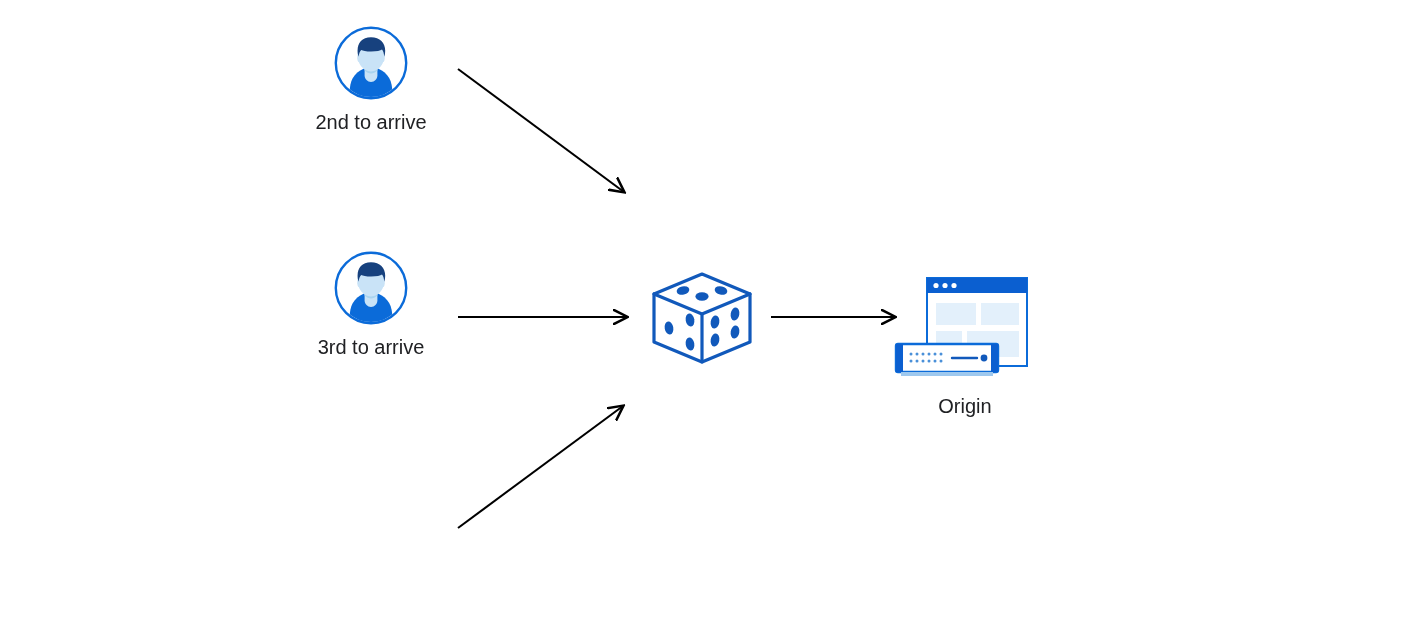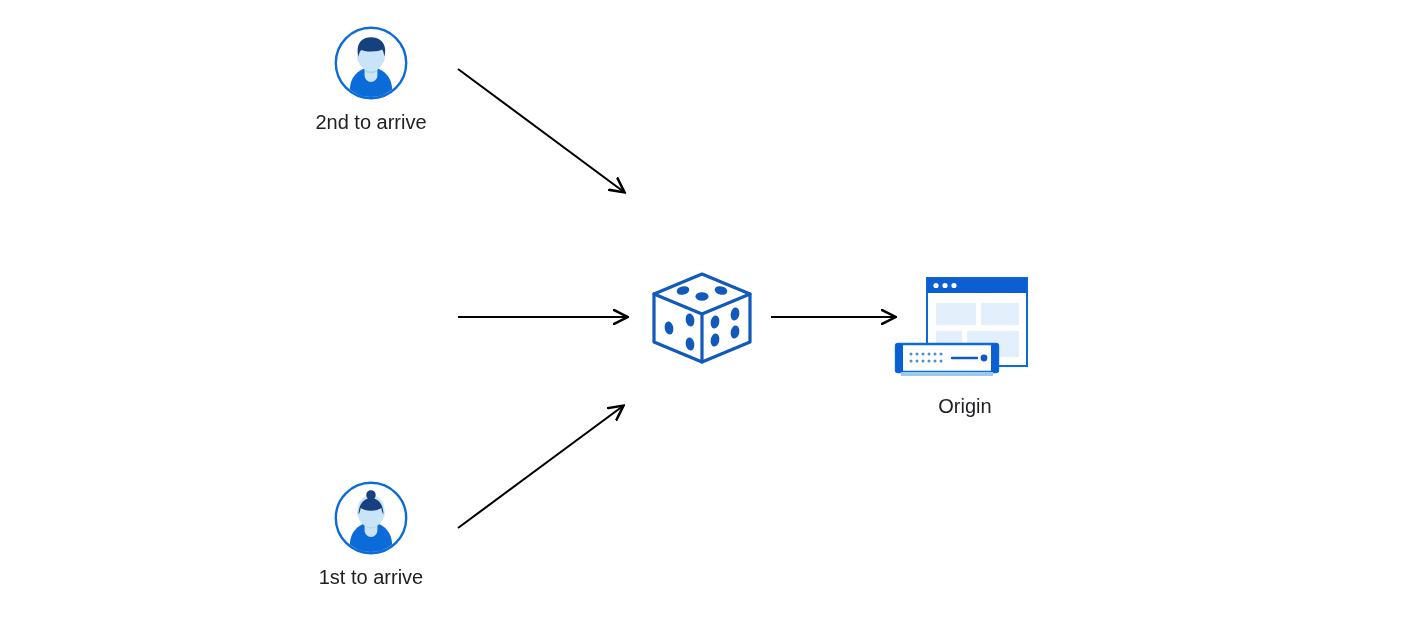--- a/index.html
+++ b/index.html
@@ -86,41 +86,41 @@
           <ellipse cx="26.4" cy="32.2" rx="3.1" ry="4.3" fill="#c9e3f7"></ellipse>
           <ellipse cx="47.6" cy="32.2" rx="3.1" ry="4.3" fill="#c9e3f7"></ellipse>
           <path d="M37 12.5c8.4 0 13.6 6.1 13.6 15.6 0 9.6-5.4 17.3-13.6 17.3s-13.6-7.7-13.6-17.3c0-9.5 5.2-15.6 13.6-15.6z" fill="#c9e3f7"></path>
           <path d="M37 11.2c9 0 14.2 5.6 14.2 13.4 0 2.6-.5 4.8-.9 6.2-.3-3.6-1.1-6.1-2.3-7.4-1.6 1-5.3 2-10.9 2-5.3 0-8.1-.6-9.9-1.5-1.4 1.3-2.3 3.7-2.6 6.9-.5-1.4-1-3.6-1-6.2 0-7.8 4.4-13.4 13.4-13.4z" fill="#17417e"></path>
         </g>
       </svg>
     </span>
     <div class="node-label">2nd to arrive</div>
   </div>
 
-
-  <div class="node" id="node-user-1st">
+  <div class="node" id="node-user-3rd">
     <span class="icon-box">
       <svg class="avatar-svg" width="74" height="74" viewBox="0 0 74 74">
         <circle cx="37" cy="37" r="35.2" fill="#ffffff" stroke="#0b6bd9" stroke-width="2.4"></circle>
-        <clipPath id="c1a">
+        <clipPath id="c3a">
             <circle cx="37" cy="37" r="34"></circle>
           </clipPath>
-        <g clip-path="url(#c1a)">
+        <g clip-path="url(#c3a)">
           <path d="M37 41.5c10.6 0 19 7.8 20.6 17.2 1 5.9 1.1 10 1.1 14H15.3c0-4 .1-8.1 1.1-14C18 49.3 26.4 41.5 37 41.5z" fill="#0b6bd9"></path>
           <path d="M30.6 37.4h12.8v12.1c0 3.5-2.9 6.4-6.4 6.4s-6.4-2.9-6.4-6.4V37.4z" fill="#c9e3f7"></path>
           <path d="M30.6 37.4h12.8v7.2c-2 2-4.2 2.9-6.4 2.9s-4.4-.9-6.4-2.9v-7.2z" fill="#a9d4ef"></path>
-          <ellipse cx="26.4" cy="32.6" rx="3.1" ry="4.3" fill="#c9e3f7"></ellipse>
-          <ellipse cx="47.6" cy="32.6" rx="3.1" ry="4.3" fill="#c9e3f7"></ellipse>
-          <path d="M37 14.8c8.4 0 13.6 6 13.6 15 0 9.4-5.4 16.6-13.6 16.6S23.4 39.2 23.4 29.8c0-9 5.2-15 13.6-15z" fill="#c9e3f7"></path>
-          <path d="M37 9.2c2.6 0 4.7 2.1 4.7 4.7 0 1.4-.6 2.6-1.5 3.5 4.8 1.6 7.9 5.9 8.8 11.6.3 1.8.4 3.4.4 4.6-1-1.6-1.7-3.9-2-6.5-2.3 1.7-5.9 2.6-10.4 2.6s-8.1-.9-10.4-2.6c-.3 2.6-1 4.9-2 6.5 0-1.2.1-2.8.4-4.6.9-5.7 4-10 8.8-11.6-.9-.9-1.5-2.1-1.5-3.5 0-2.6 2.1-4.7 4.7-4.7z" fill="#17417e"></path>
+          <ellipse cx="26.4" cy="32.2" rx="3.1" ry="4.3" fill="#c9e3f7"></ellipse>
+          <ellipse cx="47.6" cy="32.2" rx="3.1" ry="4.3" fill="#c9e3f7"></ellipse>
+          <path d="M37 12.5c8.4 0 13.6 6.1 13.6 15.6 0 9.6-5.4 17.3-13.6 17.3s-13.6-7.7-13.6-17.3c0-9.5 5.2-15.6 13.6-15.6z" fill="#c9e3f7"></path>
+          <path d="M37 11.2c9 0 14.2 5.6 14.2 13.4 0 2.6-.5 4.8-.9 6.2-.3-3.6-1.1-6.1-2.3-7.4-1.6 1-5.3 2-10.9 2-5.3 0-8.1-.6-9.9-1.5-1.4 1.3-2.3 3.7-2.6 6.9-.5-1.4-1-3.6-1-6.2 0-7.8 4.4-13.4 13.4-13.4z" fill="#17417e"></path>
         </g>
       </svg>
     </span>
-    <div class="node-label">1st to arrive</div>
+    <div class="node-label">3rd to arrive</div>
   </div>
+
 
   <div class="node" id="node-dice">
     <span class="icon-box">
       <svg class="dice-svg" width="124" height="112" viewBox="0 0 124 112">
         <g fill="none" stroke="#1159bb" stroke-width="3.2" stroke-linejoin="round" stroke-linecap="round">
           <path d="M62 12 L110 32 L110 80 L62 100 L14 80 L14 32 Z"></path>
           <path d="M14 32 L62 52 L110 32"></path>
           <path d="M62 52 L62 100"></path>
         </g>
         <g fill="#1159bb">

